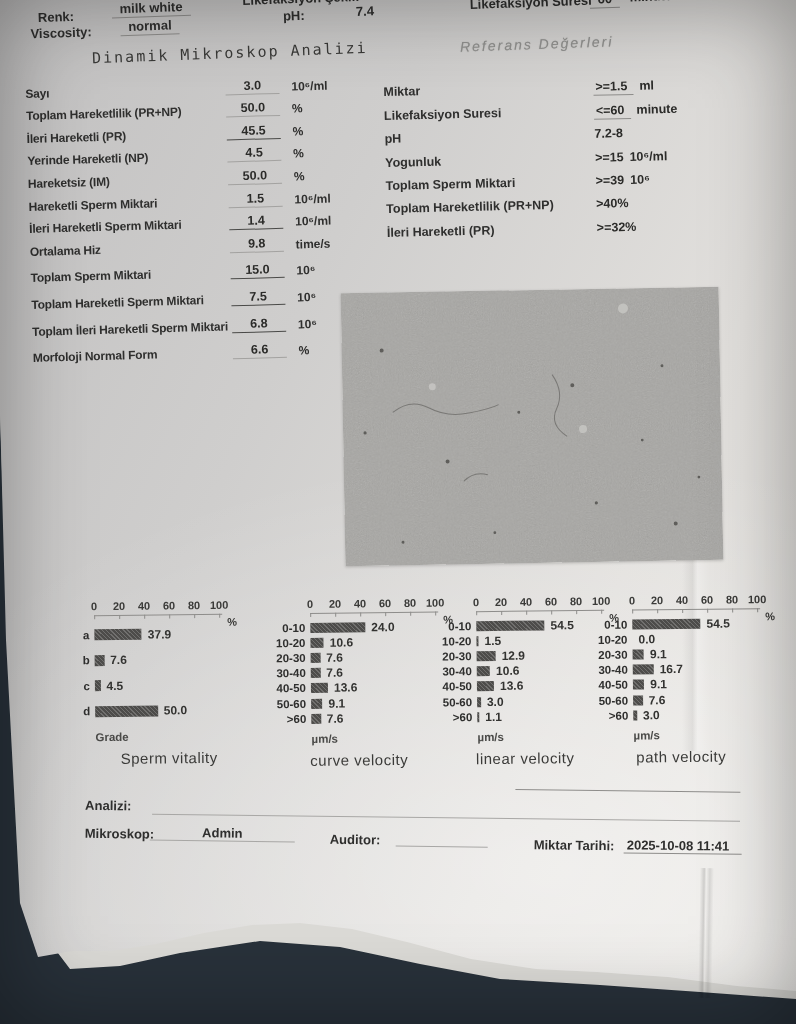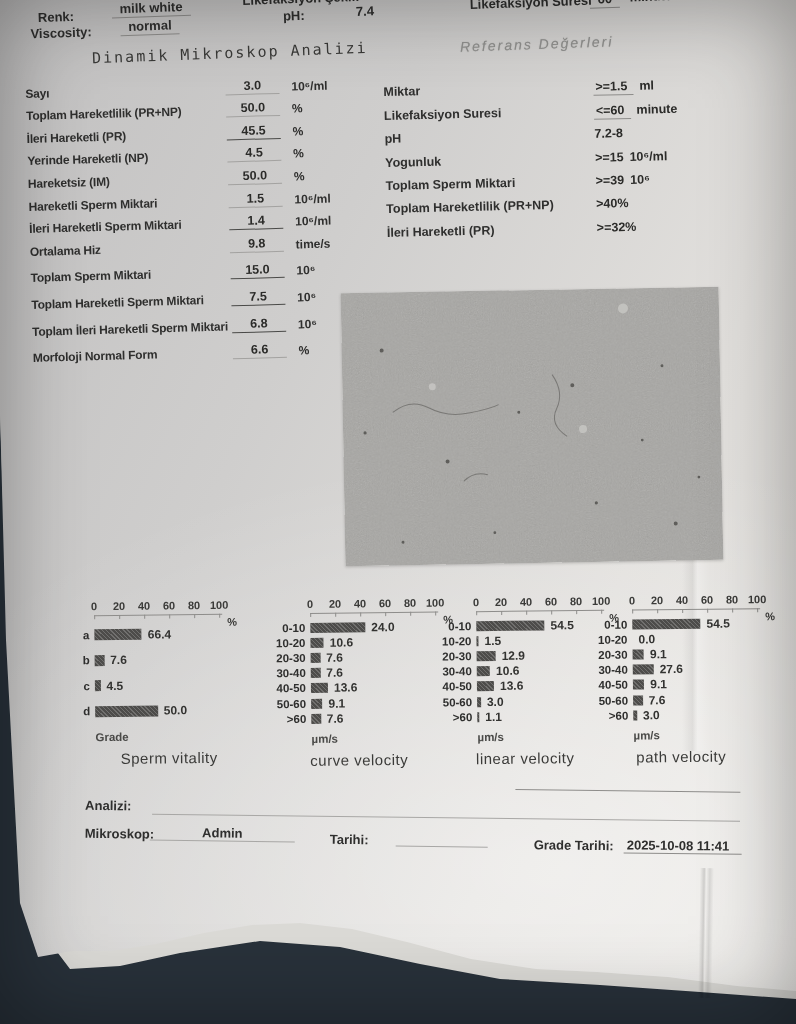--- a/index.html
+++ b/index.html
@@ -233,21 +233,21 @@
           <span class="tick-label" style="left: 100px;">80</span>
           <span class="axis-tick" style="left: 100px;"></span>
           <span class="tick-label" style="left: 125px;">100</span>
           <span class="axis-tick" style="left: 125px;"></span>
           <div class="axis-line" style="left: 0px; width: 128px;"></div>
           <span class="axis-unit" style="left: 133px;">%</span>
         </div>
         <div class="c-row" style="height: 25.5px;">
           <span class="c-cat" style="width: 14px;">a</span>
           <span class="c-bar" style="width: 47.375px; margin-left: 5px; height: 11px;"></span>
-          <span class="c-val">66.4</span>
+          <span class="c-val">37.9</span>
         </div>
         <div class="c-row" style="height: 25.5px;">
           <span class="c-cat" style="width: 14px;">b</span>
           <span class="c-bar" style="width: 9.5px; margin-left: 5px; height: 11px;"></span>
           <span class="c-val">7.6</span>
         </div>
         <div class="c-row" style="height: 25.5px;">
           <span class="c-cat" style="width: 14px;">c</span>
           <span class="c-bar" style="width: 5.625px; margin-left: 5px; height: 11px;"></span>
           <span class="c-val">4.5</span>
@@ -398,21 +398,21 @@
           <span class="c-val">0.0</span>
         </div>
         <div class="c-row" style="height: 15.2px;">
           <span class="c-cat" style="width: 40px;">20-30</span>
           <span class="c-bar" style="width: 11.375px; margin-left: 5px;"></span>
           <span class="c-val">9.1</span>
         </div>
         <div class="c-row" style="height: 15.2px;">
           <span class="c-cat" style="width: 40px;">30-40</span>
           <span class="c-bar" style="width: 20.875px; margin-left: 5px;"></span>
-          <span class="c-val">27.6</span>
+          <span class="c-val">16.7</span>
         </div>
         <div class="c-row" style="height: 15.2px;">
           <span class="c-cat" style="width: 40px;">40-50</span>
           <span class="c-bar" style="width: 11.375px; margin-left: 5px;"></span>
           <span class="c-val">9.1</span>
         </div>
         <div class="c-row" style="height: 15.2px;">
           <span class="c-cat" style="width: 40px;">50-60</span>
           <span class="c-bar" style="width: 9.5px; margin-left: 5px;"></span>
           <span class="c-val">7.6</span>
@@ -427,20 +427,20 @@
       </div>
     </div>
 
   <div class="sec-footer">
     <div class="fline" style="left:515px;top:4px;width:225px;background:#8e8d8b"></div>
     <span class="fpos" style="left:85px;top:18px">Analizi:</span>
     <div class="fline" style="left:152px;top:33px;width:588px"></div>
     <span class="fpos" style="left:85px;top:46px">Mikroskop:</span>
     <span class="fpos" style="left:150px;top:44px;width:145px;text-align:center;display:inline-block">Admin</span>
     <div class="fline" style="left:150px;top:59px;width:145px"></div>
-    <span class="fpos" style="left:330px;top:49px">Tarihi:</span>
+    <span class="fpos" style="left:330px;top:49px">Auditor:</span>
     <span class="fpos" style="left:398px;top:47px"></span>
     <div class="fline" style="left:396px;top:62px;width:92px"></div>
-    <span class="fpos" style="left:534px;top:52px">Grade Tarihi:</span>
+    <span class="fpos" style="left:534px;top:52px">Miktar Tarihi:</span>
     <span class="fpos" style="left:627px;top:51px">2025-10-08 11:41</span>
     <div class="fline" style="left:624px;top:66px;width:118px;background:#8e8d8b"></div>
   </div>
 </div>
 
 </body></html>

